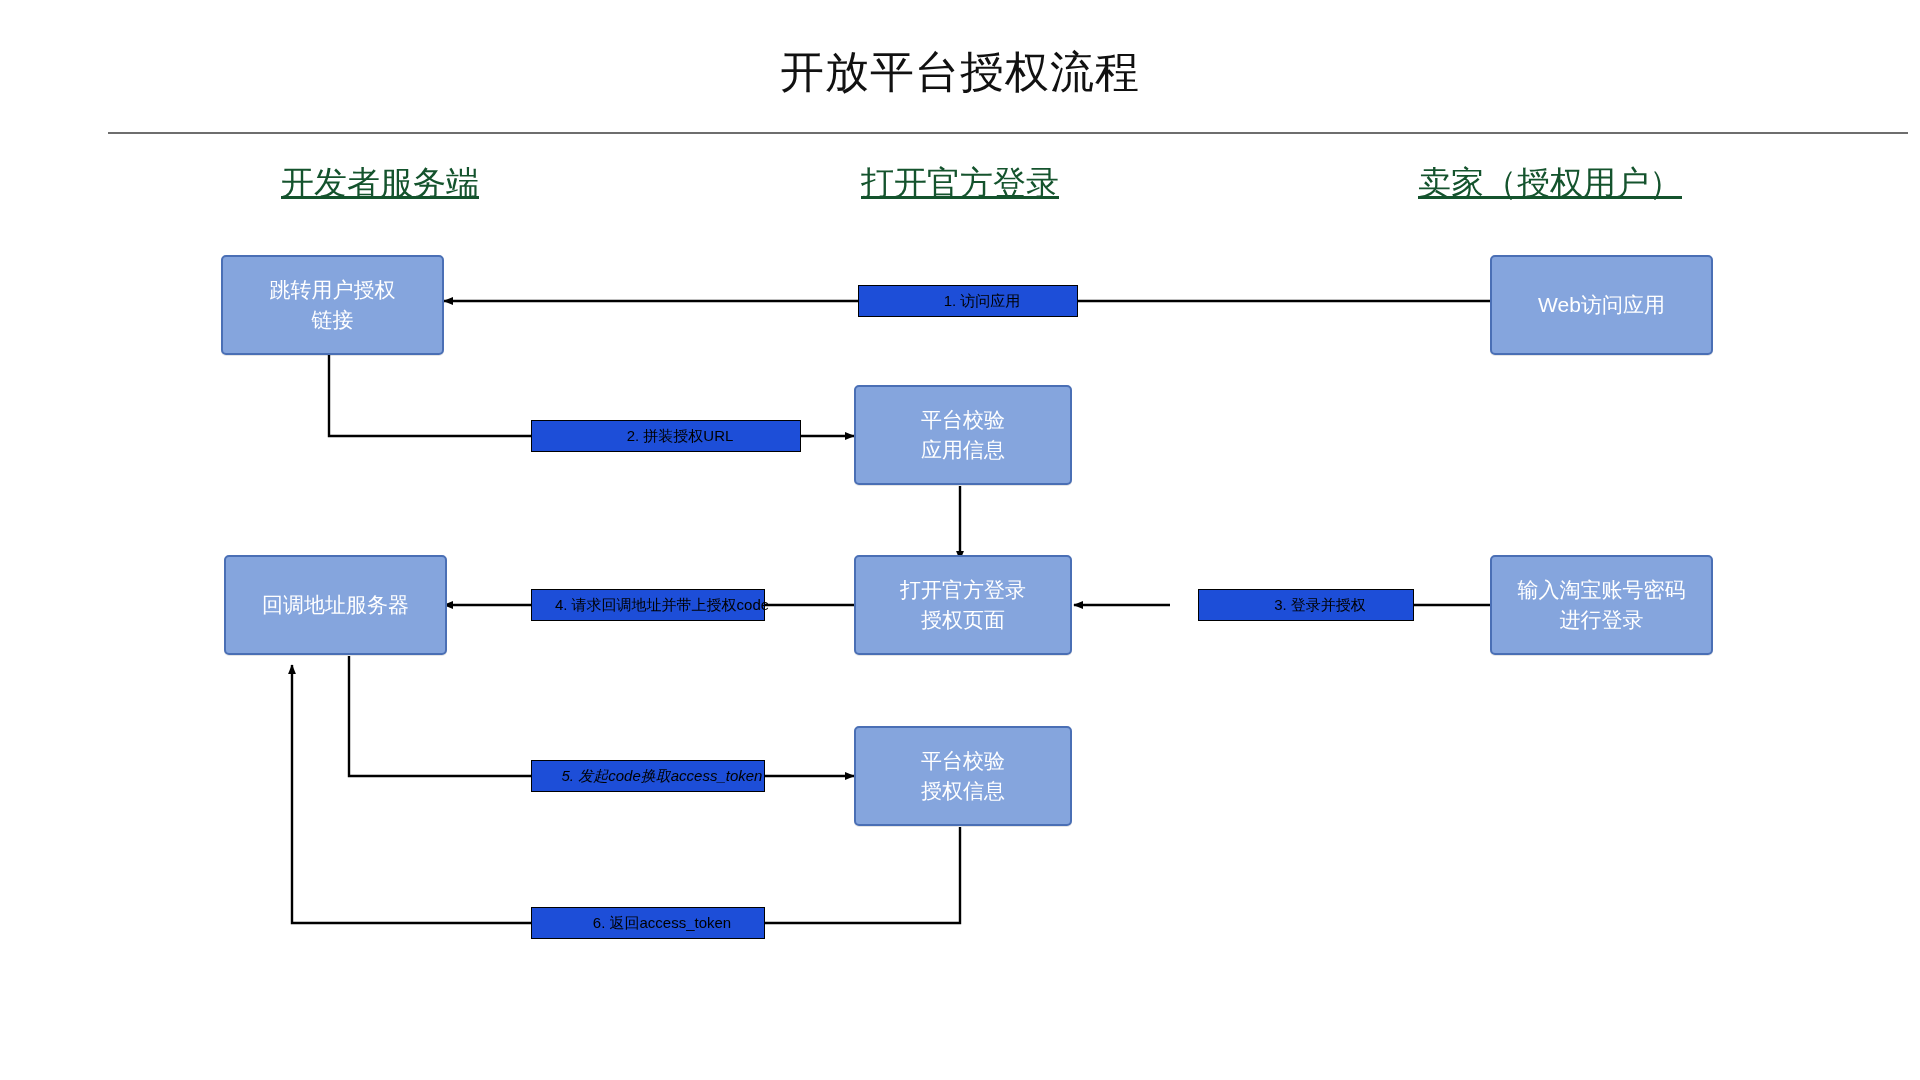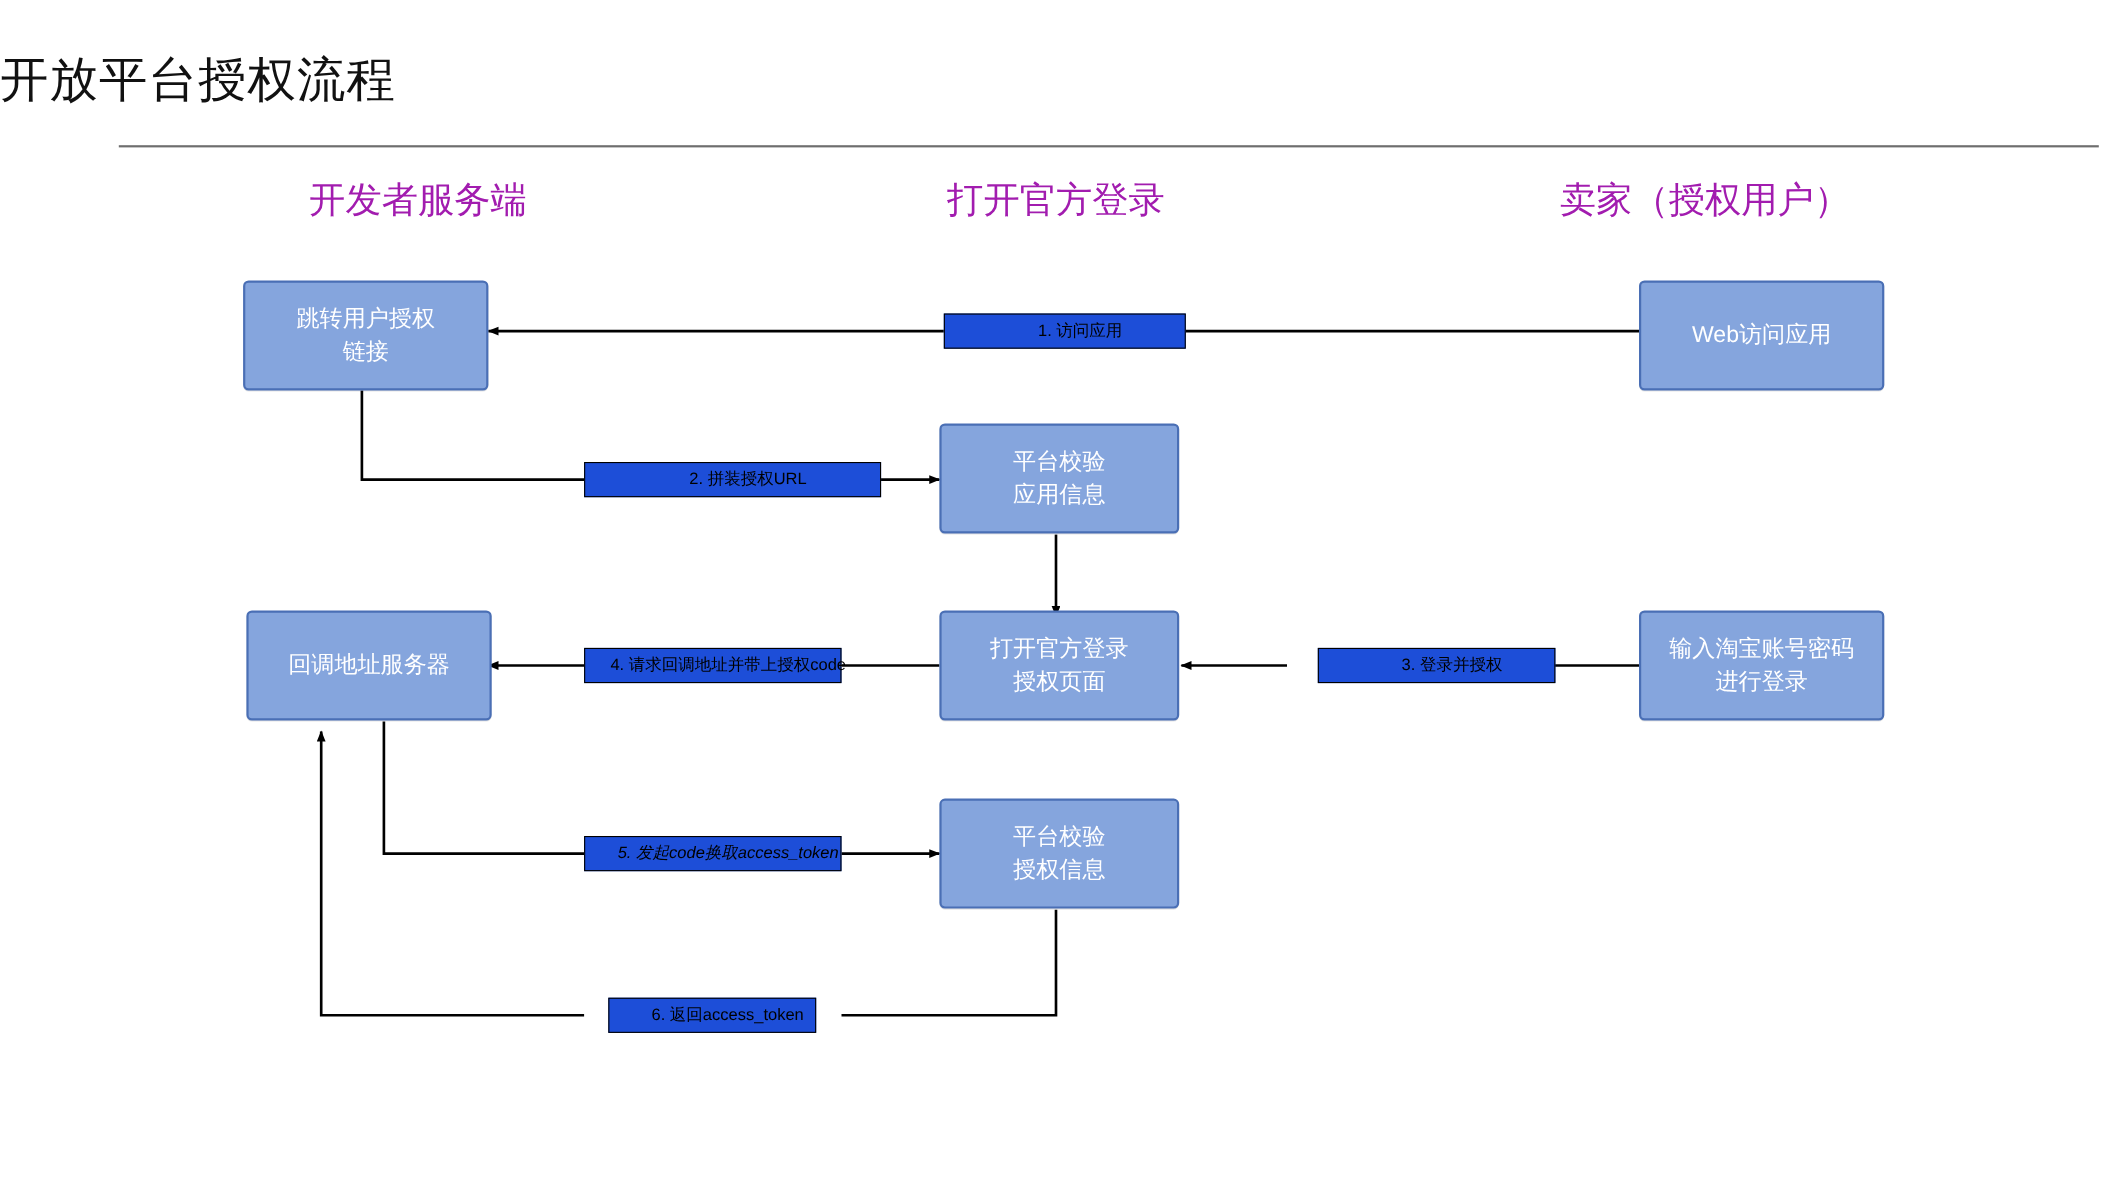--- a/index.html
+++ b/index.html
@@ -22,21 +22,21 @@
     width: 1920px;
     height: 1080px;
   }
 
   
   .doc-title {
     position: absolute;
     left: 0;
     top: 46px;
     width: 1920px;
-    text-align: left;
+    text-align: center;
     font-family: "Liberation Serif", "DejaVu Serif", serif;
     font-size: 44px;
     line-height: 54px;
     font-weight: 400;
     color: #111111;
     letter-spacing: 1px;
   }
   .title-rule {
     position: absolute;
     left: 108px;
@@ -47,21 +47,22 @@
   }
 
   
   .col-header {
     position: absolute;
     top: 162px;
     text-align: center;
     font-family: "Liberation Serif", "DejaVu Serif", serif;
     font-size: 33px;
     line-height: 42px;
-    color: #a21caf;
+    color: #14532d;
+    text-decoration: underline;
   }
   .col-header.c0 { left: 110px;  width: 540px; }
   .col-header.c1 { left: 690px;  width: 540px; }
   .col-header.c2 { left: 1280px; width: 540px; }
 
   
   .node {
     position: absolute;
     box-sizing: border-box;
     background: #85a5dd;
@@ -184,15 +185,15 @@
   <div class="edge-label" style="left:858px; top:285px; width:220px; height:32px;">1. 访问应用</div>
 
   <div class="edge-label" style="left:531px; top:420px; width:270px; height:32px;">2. 拼装授权URL</div>
 
   <div class="edge-label" style="left:1170px; top:589px; width:216px; height:32px;margin-left:28px;">3. 登录并授权</div>
 
   <div class="edge-label" style="left:531px; top:589px; width:234px; height:32px;">4. 请求回调地址并带上授权code</div>
 
   <div class="edge-label" style="left:531px; top:760px; width:234px; height:32px;font-style:italic;">5. 发起code换取access_token</div>
 
-  <div class="edge-label" style="left:553px; top:907px; width:189px; height:32px;">6. 返回access_token</div>
+  <div class="edge-label" style="left:531px; top:907px; width:234px; height:32px;">6. 返回access_token</div>
 
 </div>
 
 </body></html>

